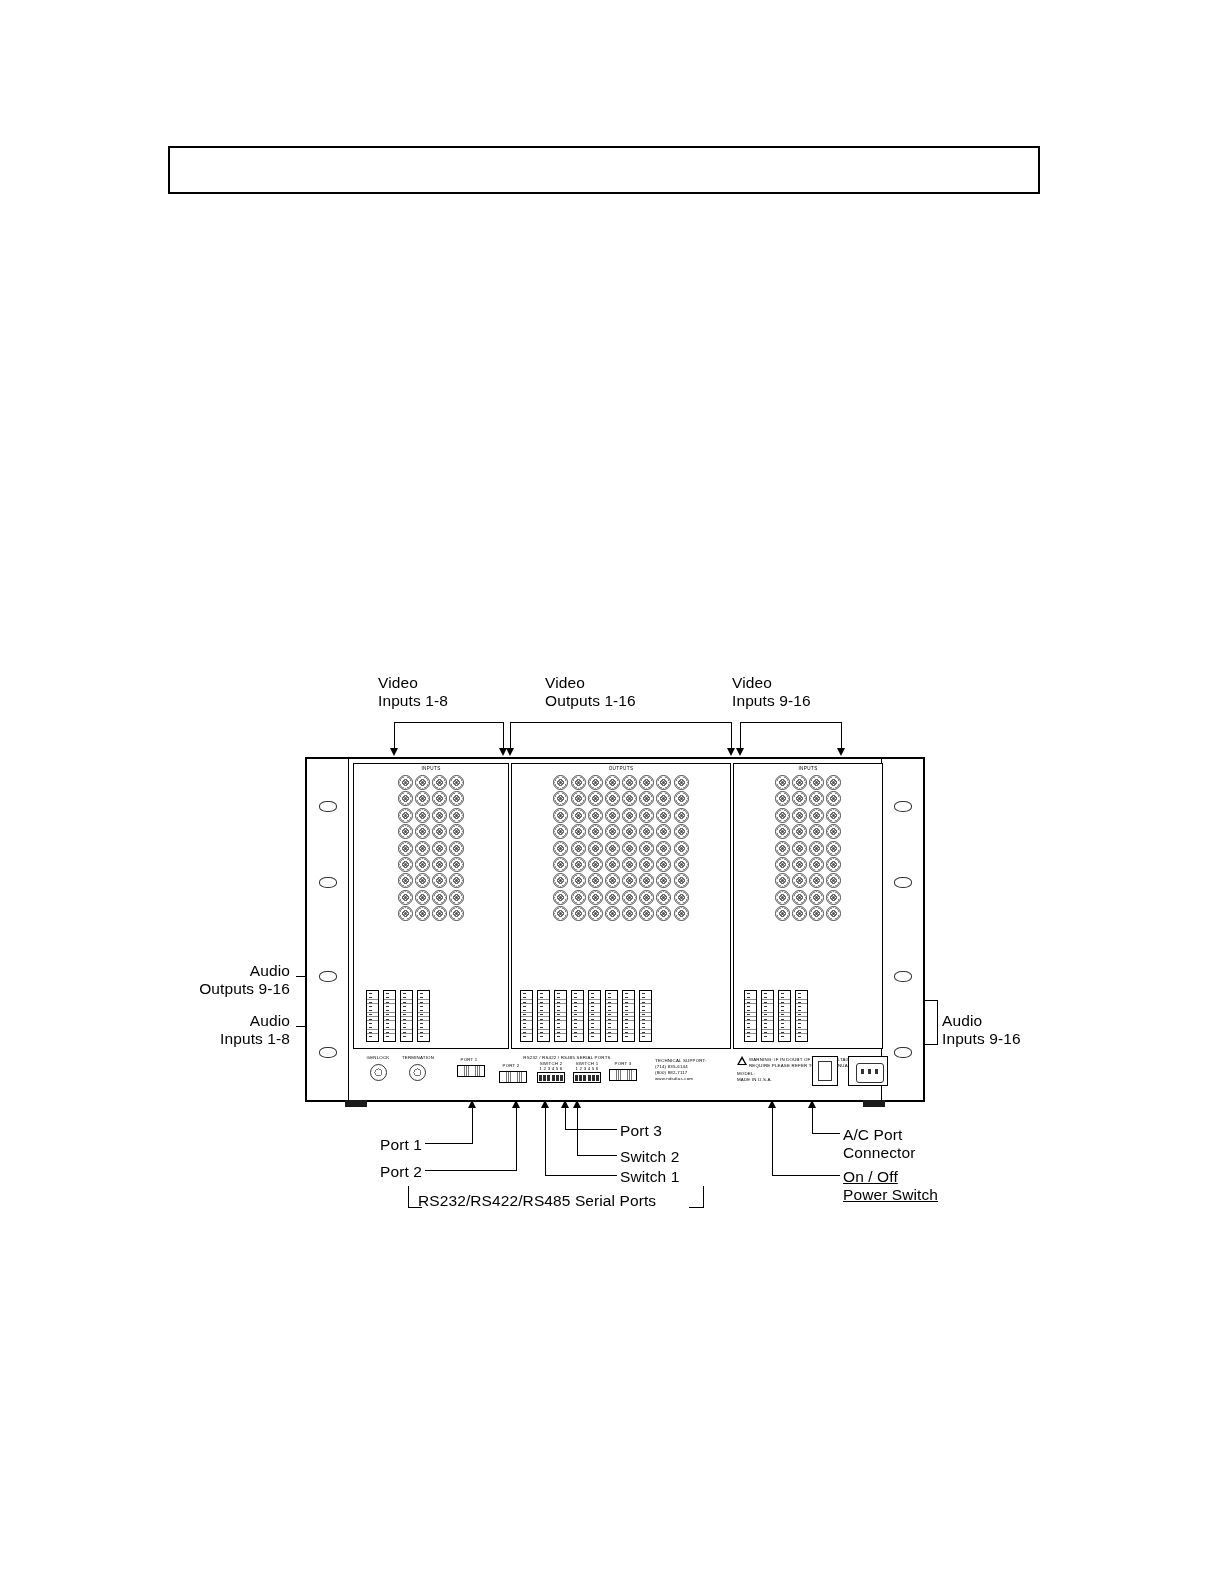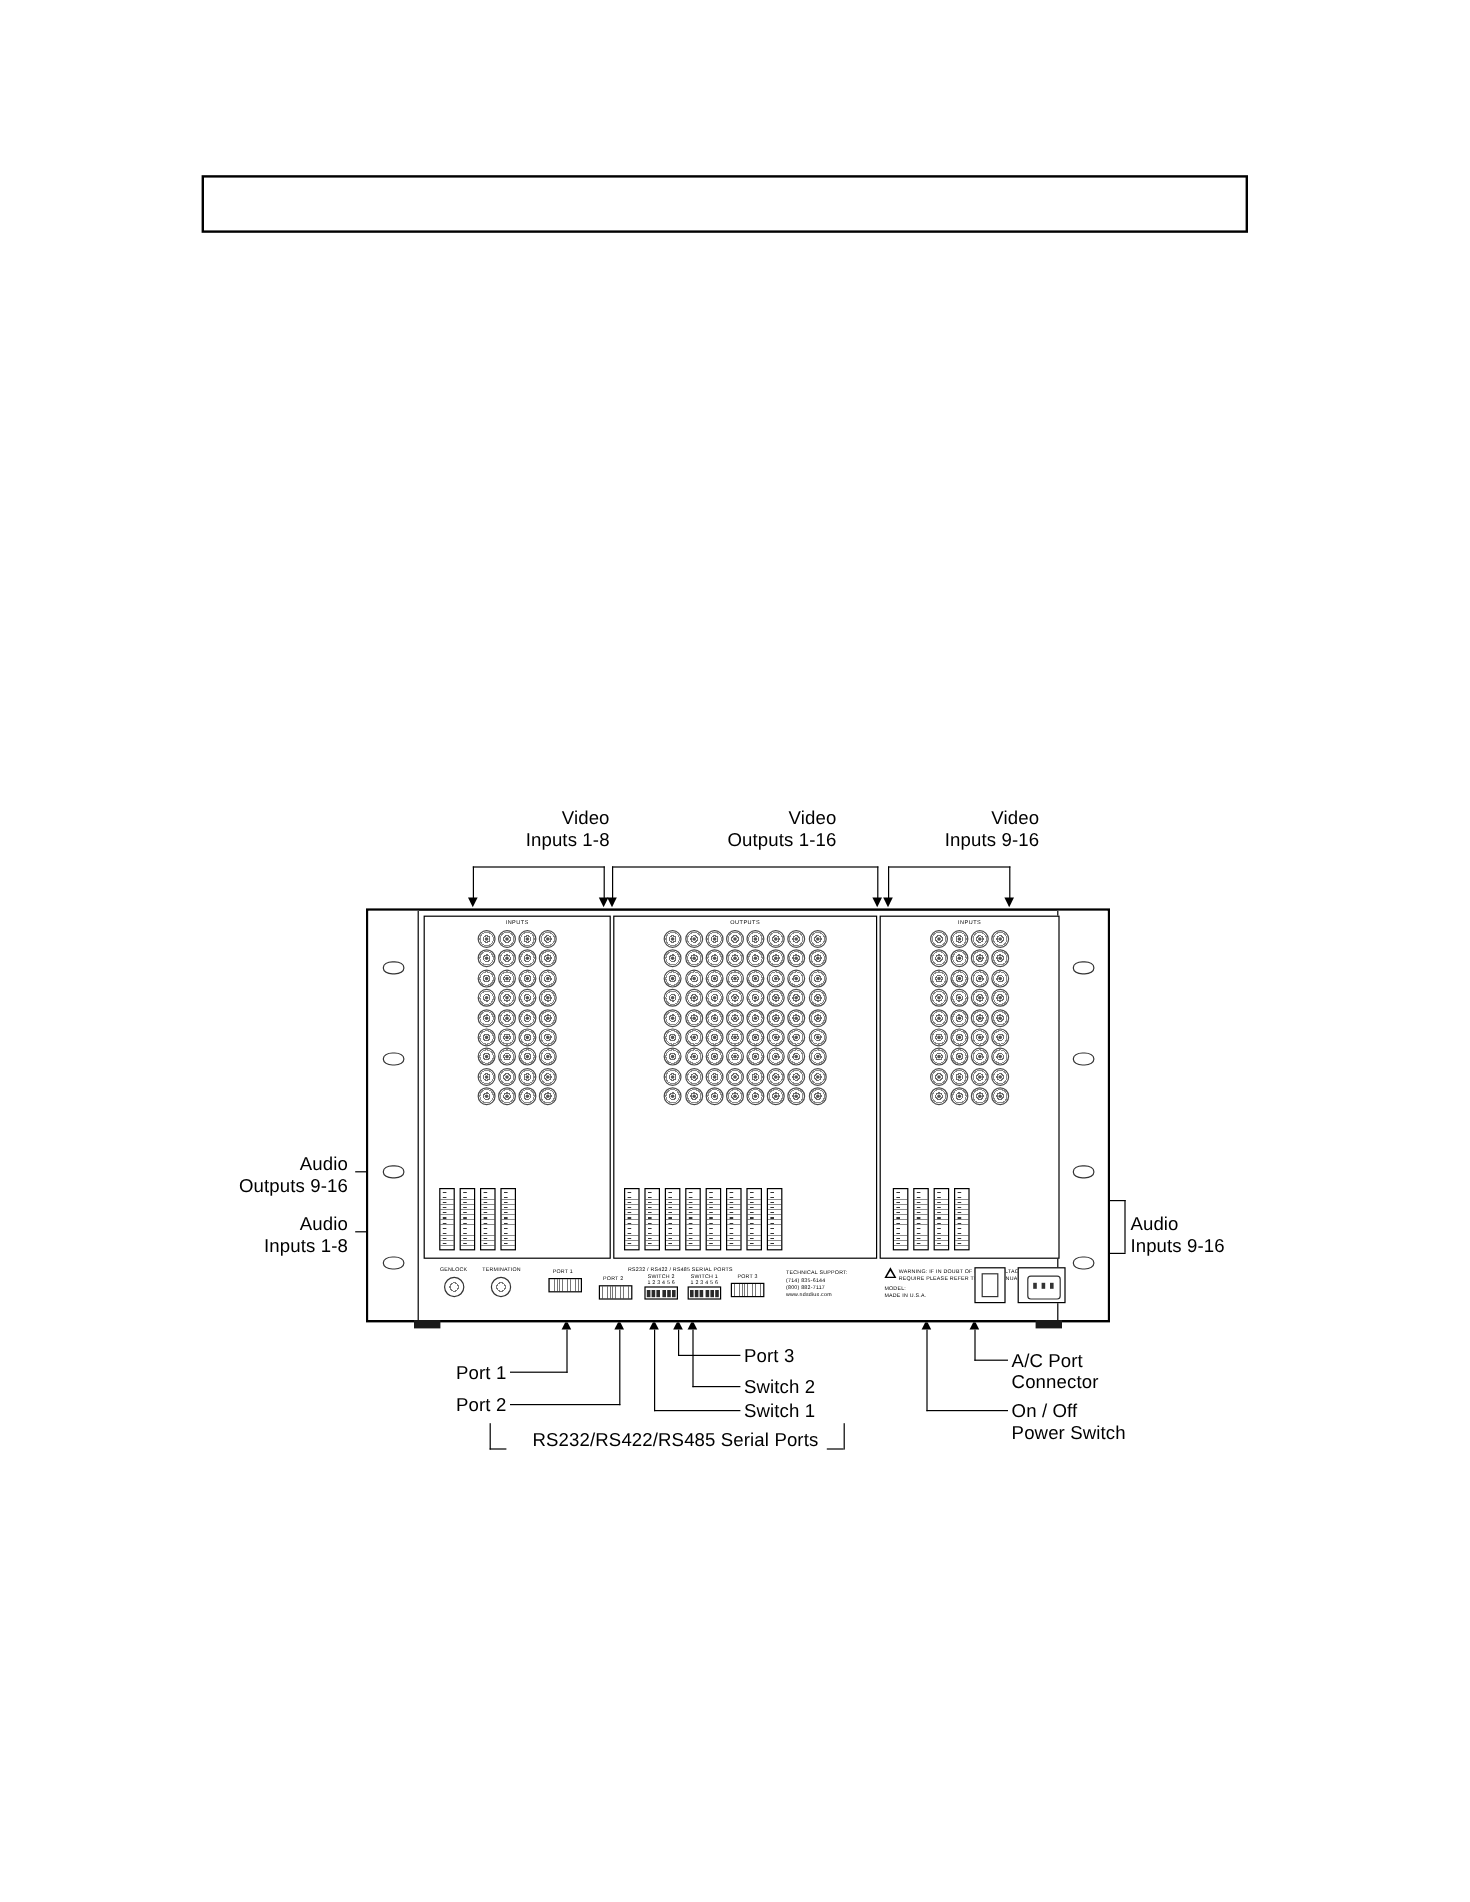--- a/index.html
+++ b/index.html
@@ -43,21 +43,21 @@
   }
 
   .callout {
     position: absolute;
     font-size: 15.5px;
     line-height: 1.18;
     color: #000;
     white-space: pre;
     letter-spacing: 0.1px;
   }
-  .callout.center { text-align: right; }
+  .callout.center { text-align: left; }
   .callout.right  { text-align: right; }
   .callout.left   { text-align: left; }
 
   
   .hline {
     position: absolute;
     height: 1px;
     background: #000;
   }
   .vline {
@@ -376,21 +376,21 @@
   <div class="arrow-left" style="left:845px; top:1040px;"></div>
 
   <div class="callout right" style="left:350px; top:1136px; width:72px;">Port 1</div>
   <div class="callout right" style="left:350px; top:1163px; width:72px;">Port 2</div>
   <div class="callout left" style="left:620px; top:1122px; width:90px;">Port 3</div>
   <div class="callout left" style="left:620px; top:1148px; width:90px;">Switch 2</div>
   <div class="callout left" style="left:620px; top:1168px; width:90px;">Switch 1</div>
   <div class="callout center" style="left:418px; top:1192px; width:264px;">RS232/RS422/RS485 Serial Ports</div>
   <div class="callout left" style="left:843px; top:1126px; width:150px;">A/C Port
 Connector</div>
-  <div class="callout left" style="left:843px; top:1168px; width:150px;">On / Off
+  <div class="callout left" style="left:843px; top:1168px; width:150px;text-decoration:underline;">On / Off
 Power Switch</div>
 
   <div class="hline" style="left:425px; top:1143px; width:48px;"></div>
   <div class="vline" style="left:472px; top:1108px; height:36px;"></div>
   <div class="arrow-up" style="left:468px; top:1100px;"></div>
 
   <div class="hline" style="left:425px; top:1170px; width:92px;"></div>
   <div class="vline" style="left:516px; top:1108px; height:63px;"></div>
   <div class="arrow-up" style="left:512px; top:1100px;"></div>
 

